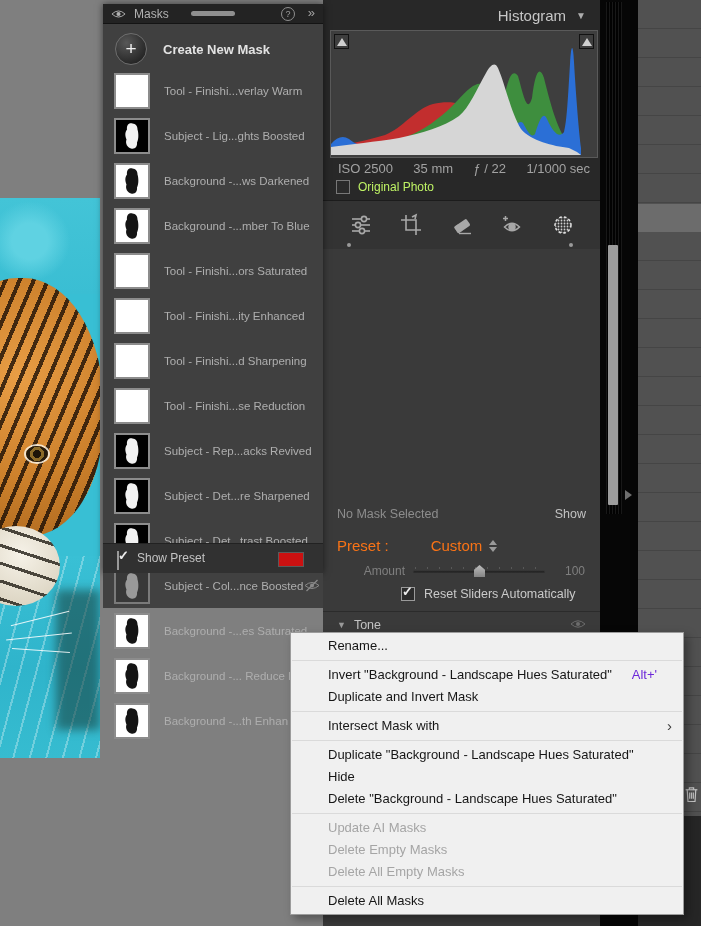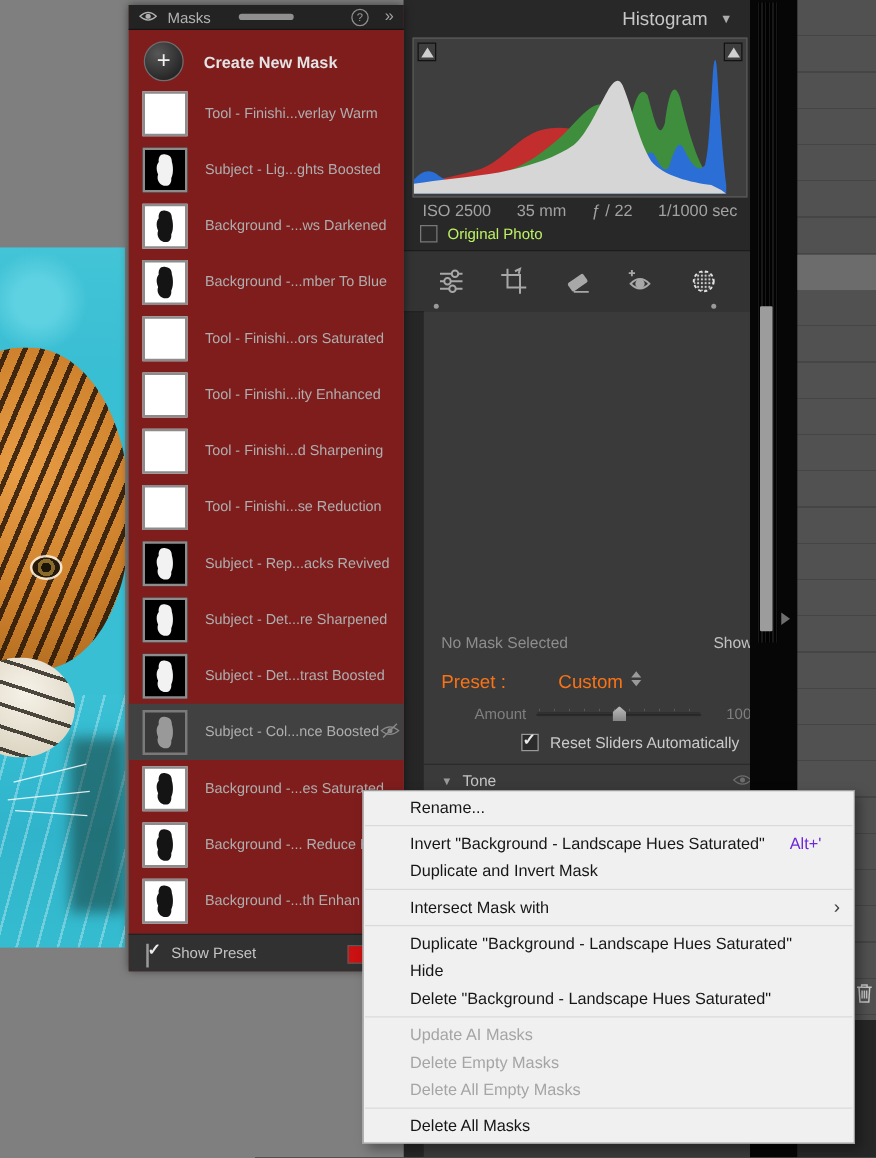--- a/index.html
+++ b/index.html
@@ -33,25 +33,25 @@
   .clipbtn{position:absolute;top:3px;width:13px;height:13px;border:1px solid #121212;display:flex;align-items:flex-end;justify-content:center;}
   .clipbtn i{display:block;width:0;height:0;border-left:5px solid transparent;border-right:5px solid transparent;border-bottom:8px solid #d0d0d0;margin-bottom:2px;}
   .exif-row{position:absolute;left:7px;top:161px;width:252px;padding:0 8px;display:flex;justify-content:space-between;
     color:#a2a2a2;font-size:13px;}
   .orig-row{position:absolute;left:13px;top:180px;display:flex;align-items:center;gap:8px;color:#bef264;font-size:12px;}
   .toolstrip{position:absolute;left:0;top:200px;width:277px;height:48px;background:#333;border-top:1px solid #1c1c1c;border-bottom:1px solid #1c1c1c;
     display:flex;align-items:center;justify-content:space-evenly;color:#a8a8a8;}
   .tool{width:26px;height:26px;display:flex;align-items:center;justify-content:center;}
   .tool svg{width:24px;height:24px;}
   .tool-dot{position:absolute;width:4px;height:4px;border-radius:50%;background:#9a9a9a;top:42px;}
-  .settings{position:absolute;left:16px;top:249px;width:277px;height:677px;background:#3a3a3a;text-decoration:underline;}
+  .settings{position:absolute;left:0;top:249px;width:277px;height:677px;background:#3a3a3a;text-decoration:underline;}
   .status-row{position:absolute;left:14px;right:14px;top:258px;display:flex;justify-content:space-between;font-size:12.5px;}
   .nomask{color:#8d8d8d;} .reset{color:#c2c2c2;}
   .preset-row{position:absolute;left:14px;top:288px;color:#f97316;font-size:15px;display:flex;align-items:center;}
-  .preset-val{margin-left:42px;display:flex;align-items:flex-start;gap:7px;}
+  .preset-val{margin-left:42px;display:flex;align-items:center;gap:7px;}
   .stepper{display:flex;flex-direction:column;gap:2px;}
   .stepper i{display:block;width:0;height:0;border-left:4px solid transparent;border-right:4px solid transparent;}
   .stepper .up{border-bottom:5px solid #9a9a9a;} .stepper .dn{border-top:5px solid #9a9a9a;}
   .amount-row{position:absolute;left:0;top:312px;width:277px;}
   .rsa-row{position:absolute;left:78px;top:338px;display:flex;align-items:center;gap:9px;color:#cacaca;font-size:12.5px;text-align:center;}
   .divider{position:absolute;left:0;width:277px;height:1px;background:#2b2b2b;}
   .sec-head{position:absolute;left:14px;right:14px;display:flex;align-items:center;color:#c3c3c3;font-size:12.5px;}
   .sec-head .tri{color:#9a9a9a;font-size:9px;margin-right:8px;}
   .sec-head .eye{margin-left:auto;opacity:.75;}
   .sliders-block{position:absolute;left:0;width:277px;}
@@ -75,21 +75,21 @@
     background:repeating-linear-gradient(90deg,#181818 0 1px,#020202 1px 3px);}
   .scroll-thumb{position:absolute;left:8px;top:245px;width:10px;height:260px;background:#9c9c9c;border-radius:1px;}
   .expand-arrow{position:absolute;left:25px;top:490px;width:0;height:0;border-top:5px solid transparent;border-bottom:5px solid transparent;border-left:7px solid #6e6e6e;}
   .rows-col{position:absolute;left:315px;top:0;width:63px;height:926px;background:#262626;}
   .rows-bg{position:absolute;left:0;top:0;width:63px;height:816px;
     background:repeating-linear-gradient(180deg,#515151 0 28px,#454545 28px 29px);}
   .row-highlight{position:absolute;left:0;top:204px;width:63px;height:28px;background:#6c6c6c;}
   .trash{position:absolute;left:46px;top:786px;width:15px;height:17px;}
 
   
-  .masks-panel{position:absolute;left:103px;top:4px;width:220px;height:773px;background:#7f1d1d;box-shadow:0 0 7px rgba(0,0,0,.55);}
+  .masks-panel{position:absolute;left:103px;top:4px;width:220px;height:569px;background:#404040;box-shadow:0 0 7px rgba(0,0,0,.55);}
   .masks-header{position:absolute;left:0;top:0;right:0;height:19px;background:#232323;border-bottom:1px solid #141414;
     display:flex;align-items:center;color:#b2b2b2;}
   .masks-header .eye{margin-left:8px;}
   .masks-title{margin-left:8px;font-size:12px;}
   .grip{position:absolute;left:50%;top:7px;width:44px;height:5px;margin-left:-22px;border-radius:3px;background:#8f8f8f;}
   .help{position:absolute;right:28px;top:3px;width:12px;height:12px;border:1px solid #8f8f8f;border-radius:50%;
     color:#9d9d9d;font-size:9px;line-height:12px;text-align:center;}
   .collapse{position:absolute;right:8px;top:1px;color:#a2a2a2;font-size:13px;}
   .create-row{position:absolute;left:12px;top:29px;display:flex;align-items:center;gap:16px;}
   .plus-circle{width:30px;height:30px;border-radius:50%;border:1px solid #6e6e6e;

